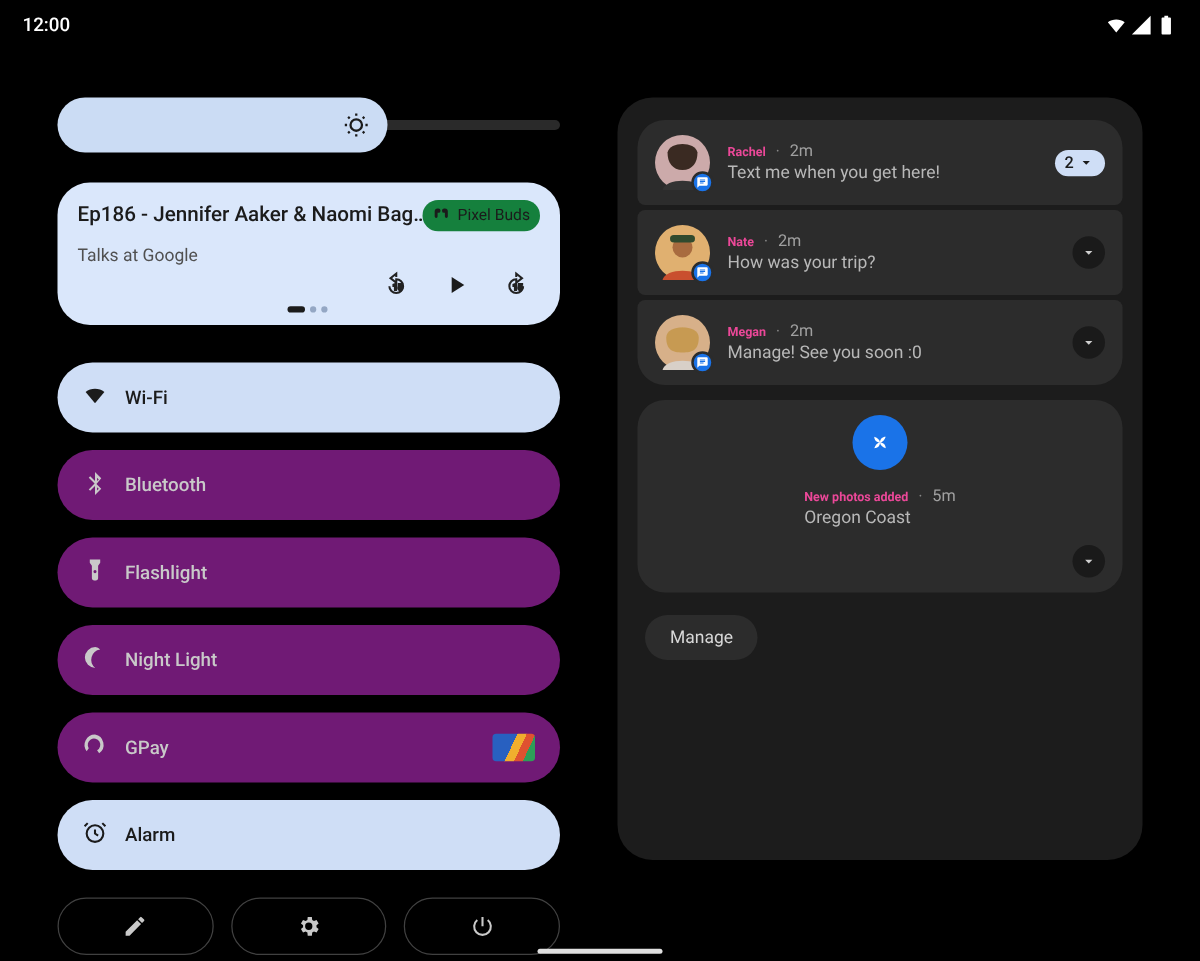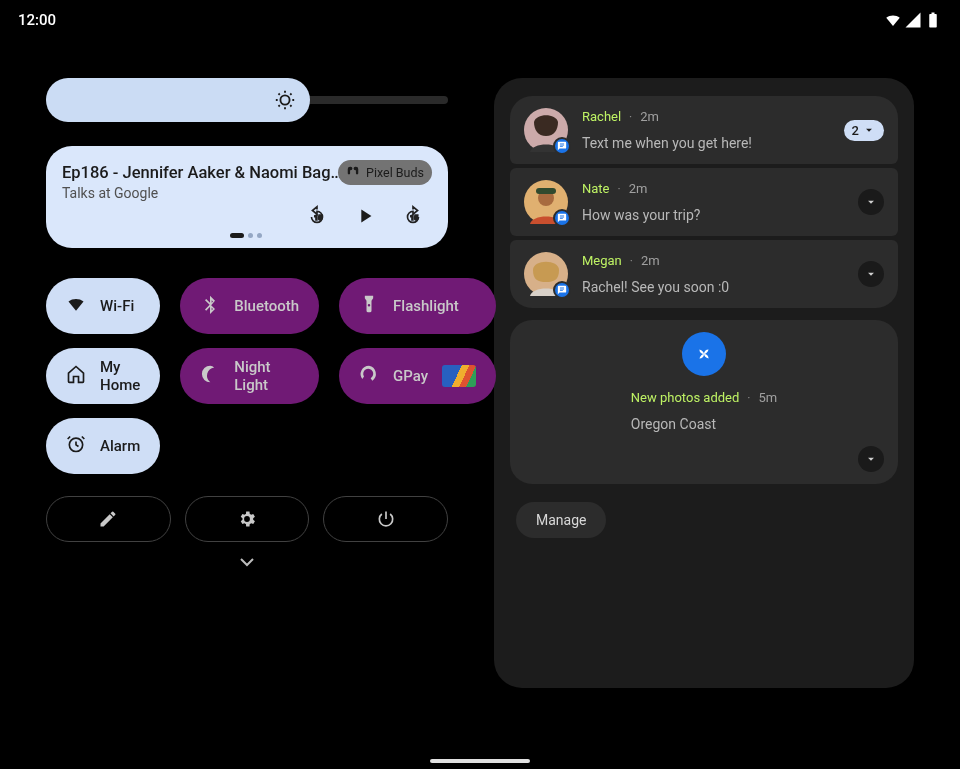--- a/index.html
+++ b/index.html
@@ -24,31 +24,31 @@
   
   .media-card { background: #dae7fb; border-radius: 26px; padding: 16px 18px 10px 16px; color: #1b1b1b; position: relative; margin-bottom: 30px; }
   .media-inner { display:flex; gap: 14px; }
   .media-art { width: 64px; height: 64px; border-radius: 14px; background:#fff; display:flex; flex-direction:column; align-items:center; justify-content:center; font-size: 12px; line-height: 13px; position:relative; margin-top: 2px;}
   .media-art .talks { font-weight:400; color:#555; text-align:left; padding-left:10px; width:100%; }
   .media-art .google { font-weight:500; }
   .media-art .google .b{color:#4285F4;}.media-art .google .r{color:#EA4335;}.media-art .google .y{color:#FBBC05;}.media-art .google .g{color:#34A853;}
   .media-art .app-badge { position:absolute; right:-6px; bottom:-6px; width:20px; height:20px; border-radius:50%; background:#181818; color:#1db954; display:flex; align-items:center; justify-content:center; font-size:10px;}
   .media-info { flex:1; min-width:0; }
   .media-title { font-weight:500; font-size:16.5px; line-height:21px; max-height:42px; overflow:hidden; }
-  .media-sub { font-size:14px; color:#505050; margin-top:2px; }
-  .media-chip { position:absolute; top: 14px; right:16px; background:#737373; border-radius: 16px; padding: 5px 8px; font-size:12.5px; display:flex; gap:6px; align-items:flex-start; }
+  .media-sub { font-size:14px; color:#505050; margin-top:14px; }
+  .media-chip { position:absolute; top: 14px; right:16px; background:#15803d; border-radius: 16px; padding: 5px 8px; font-size:12.5px; display:flex; gap:6px; align-items:flex-start; }
   .media-controls { display:flex; justify-content:flex-end; align-items:center; gap: 26px; margin-top: 4px; margin-right: 6px; }
   .media-controls svg { width:22px; height:22px; }
   .media-controls .n { font-size:7.5px; font-weight:600; fill:#222;}
   .dots { display:flex; justify-content:center; gap:4px; margin-top:6px; }
   .dots span { width:5px; height:5px; border-radius:50%; background:#94a7c4; }
   .dots span.active { width:14px; border-radius: 3px; background:#1b1b1b; }
 
   
-  .qs-grid { display:grid; grid-template-columns: 1fr 1fr 1fr; gap: 14px 20px; }
+  .qs-grid { display:grid; grid-template-columns: 1fr; gap: 14px 20px; }
   .qs-tile { height: 56px; border-radius: 28px; background:#701a75; color:#c9c9c9; display:flex; align-items:center; gap:14px; padding: 0 20px; font-size:15px; font-weight:500; position:relative;}
   .qs-tile.active { background:#cfdef6; color:#1b1b1b; }
   .qs-tile svg { width:20px; height:20px; flex-shrink:0; }
   .qs-tile .trailing { margin-left:auto; width:34px; height:22px; border-radius:3px; background:linear-gradient(115deg,#2860c0 0 45%,#f0ae2e 45% 62%,#df5230 62% 78%,#2e9e58 78%); }
 
   
   .util-row { display:flex; gap:14px; margin-top: 22px; justify-content:center; }
   .util-btn { flex:1; height:46px; border-radius:23px; border:1px solid #414141; display:flex; align-items:center; justify-content:center; }
   .util-btn svg{ width:20px; height:20px; }
   .chevron-down { display:flex; justify-content:center; margin-top:8px; color:#bdbdbd; }
@@ -58,24 +58,24 @@
   .shade { background:#1c1c1c; border-radius: 28px; padding: 18px 16px; height: 610px; }
   .notif { background:#2c2c2c; border-radius: 22px; padding: 12px 14px; display:flex; align-items:center; gap:14px; margin-bottom:4px; position:relative; }
   .group > .notif:first-child { border-bottom-left-radius:6px; border-bottom-right-radius:6px;}
   .group > .notif:nth-child(2) { border-radius:6px;}
   .group > .notif:last-child { border-top-left-radius:6px; border-top-right-radius:6px; margin-bottom:12px;text-align:center;}
   .avatar { width:44px; height:44px; border-radius:50%; position:relative; flex-shrink:0; display:flex; align-items:center; justify-content:center; }
   .avatar svg.face{width:44px;height:44px;}
   .app-badge2{ position:absolute; right:-3px; bottom:-3px; width:18px; height:18px; border-radius:50%; background:#1a73e8; border:2px solid #2c2c2c; display:flex; align-items:center; justify-content:center;}
   .app-badge2 svg{width:10px;height:10px;}
   .notif-text .line1 { display:flex; gap:8px; align-items:baseline; }
-  .notif-text .name { font-weight:400; font-size:13px; color:#bef264; }
+  .notif-text .name { font-weight:700; font-size:10px; color:#ec4899; }
   .notif-text .sep { color:#888; font-size:12px;}
   .notif-text .time { color:#a0a0a0; font-size:13px;}
-  .notif-text .body { font-size:14px; color:#b8b8b8; margin-top:11px;}
+  .notif-text .body { font-size:14px; color:#b8b8b8; margin-top:1px;}
   .notif .right-ctl { margin-left:auto; display:flex;align-items:center; gap:6px;}
   .count-chip { background:#cfdef6; color:#1b1b1b; font-size:13px; font-weight:500; border-radius:14px; padding:3px 8px; display:flex; align-items:center; gap:3px;}
   .count-chip svg,.expand svg{width:14px;height:14px;}
   .expand { width:26px;height:26px;border-radius:50%; background:#1a1a1a; display:flex;align-items:center;justify-content:center;}
   .plain-notif { margin-bottom:12px;flex-direction:column; }
   .plain-notif .avatar { background:#1a73e8; }
   .plain-notif .avatar svg{width:22px;height:22px;}
 
   .footer-row { display:flex; justify-content:space-between; padding: 6px 6px 0; }
   .foot-btn { background:#2c2c2c; color:#d8d8d8; border-radius:20px; padding:10px 20px; font-size:14px;text-align:center;}
@@ -162,26 +162,20 @@
   </div>
 
   <div class="qs-tile">
     <span class="ic"><svg viewBox="0 0 24 24" fill="currentColor">
               <path d="M7 2h10v3l-2 3v12a2 2 0 01-2 2h-2a2 2 0 01-2-2V8L7 5V2zm5 10a1.5 1.5 0 101.5 1.5A1.5 1.5 0 0012 12z"></path>
             </svg></span>
     <span>Flashlight</span>
   </div>
 
 
-  <div class="qs-tile active">
-    <span class="ic"><svg viewBox="0 0 24 24" fill="none" stroke="currentColor" stroke-width="2">
-              <path d="M3 11l9-8 9 8v10a1 1 0 01-1 1h-5v-7h-6v7H4a1 1 0 01-1-1V11z"></path>
-            </svg></span>
-    <span>My Home</span>
-  </div>
 
   <div class="qs-tile">
     <span class="ic"><svg viewBox="0 0 24 24" fill="currentColor">
               <path d="M12.3 2a10 10 0 000 20A10 10 0 0117 4.2 8 8 0 0012.3 2z"></path>
             </svg></span>
     <span>Night Light</span>
   </div>
 
   <div class="qs-tile">
     <span class="ic"><svg viewBox="0 0 24 24" fill="currentColor">
@@ -305,21 +299,21 @@
                   <path d="M20 2H4a2 2 0 00-2 2v18l4-4h14a2 2 0 002-2V4a2 2 0 00-2-2zM7 9h10v2H7zm0-3h10v2H7zm0 6h7v2H7z"></path>
                 </svg>
               </span>
     </div>
     <div class="notif-text">
       <div class="line1">
                 <span class="name">Megan</span>
                 <span class="sep">·</span>
                 <span class="time">2m</span>
               </div>
-      <div class="body">Rachel! See you soon :0</div>
+      <div class="body">Manage! See you soon :0</div>
     </div>
     <div class="right-ctl">
               <div class="expand">
                 <svg viewBox="0 0 24 24" fill="#d0d0d0">
                   <path d="M7 10l5 5 5-5z"></path>
                 </svg>
               </div>
             </div>
   </div>
 </div>

